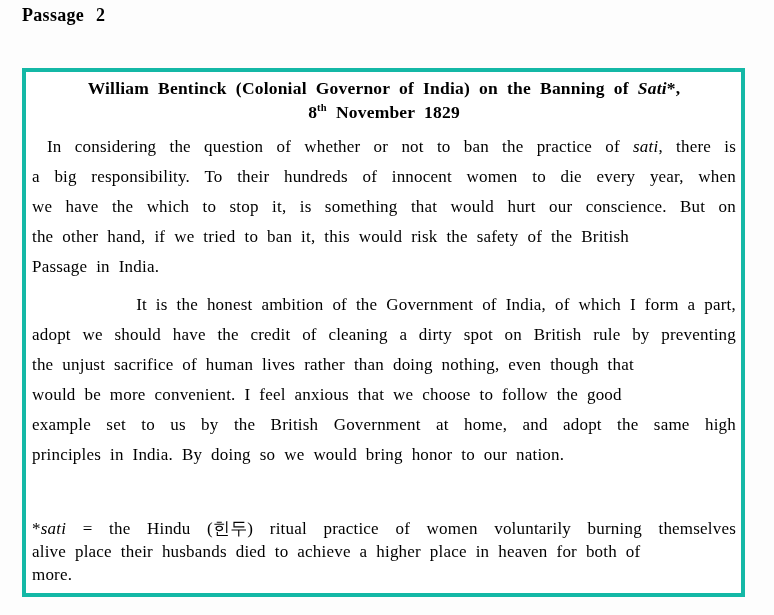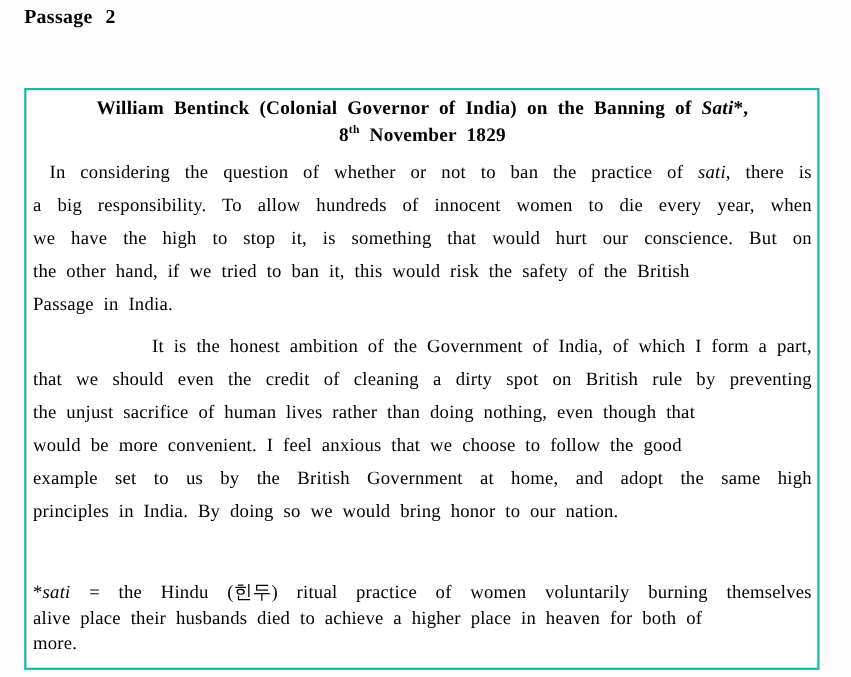--- a/index.html
+++ b/index.html
@@ -21,24 +21,23 @@
     word-spacing: 7px;
     letter-spacing: 0.3px;
   }
   .passage-box {
     position: absolute;
     left: 22px;
     top: 68px;
     width: 723px;
     height: 529px;
     box-sizing: border-box;
-    border: 2px solid #14b8a6;
+    border: 4px solid #14b8a6;
     background: #fff;
     padding: 4px 5px 0 6px;
-    margin-top: 12px;
   }
   .box-title {
     text-align: center;
     font-weight: bold;
     font-size: 17.5px;
     line-height: 24px;
     word-spacing: 4.5px;
     letter-spacing: 0.2px;
   }
   .para { margin-top: 8px; }
@@ -66,28 +65,28 @@
   <div class="passage-label">Passage 2</div>
 
   <div class="passage-box">
     <div class="box-title" id="box-title">
         <div class="title-line">William Bentinck (Colonial Governor of India) on the Banning of <i>Sati</i>*,</div>
         <div class="title-line">8<sup>th</sup> November 1829</div>
       </div>
     <div id="paragraphs">
         <div class="para">
           <div class="line just indent">In considering the question of whether or not to ban the practice of <i>sati</i>, there is</div>
-          <div class="line just">a big responsibility. To allow hundreds of innocent women to die every year, when</div>
-          <div class="line just">we have the high to stop it, is something that would hurt our conscience. But on</div>
+          <div class="line just">a big responsibility. To their hundreds of innocent women to die every year, when</div>
+          <div class="line just">we have the which to stop it, is something that would hurt our conscience. But on</div>
           <div class="line">the other hand, if we tried to ban it, this would risk the safety of the British</div>
           <div class="line">Passage in India.</div>
         </div>
         <div class="para">
           <div class="line indent">It is the honest ambition of the Government of India, of which I form a part,</div>
-          <div class="line just">that we should even the credit of cleaning a dirty spot on British rule by preventing</div>
+          <div class="line just">adopt we should have the credit of cleaning a dirty spot on British rule by preventing</div>
           <div class="line">the unjust sacrifice of human lives rather than doing nothing, even though that</div>
           <div class="line">would be more convenient. I feel anxious that we choose to follow the good</div>
           <div class="line just">example set to us by the British Government at home, and adopt the same high</div>
           <div class="line">principles in India. By doing so we would bring honor to our nation.</div>
         </div>
       </div>
     <div id="footnote" class="footnote">
         <div class="line just">*<i>sati</i> = the Hindu (힌두) ritual practice of women voluntarily burning themselves</div>
         <div class="line">alive place their husbands died to achieve a higher place in heaven for both of</div>
         <div class="line">more.</div>

